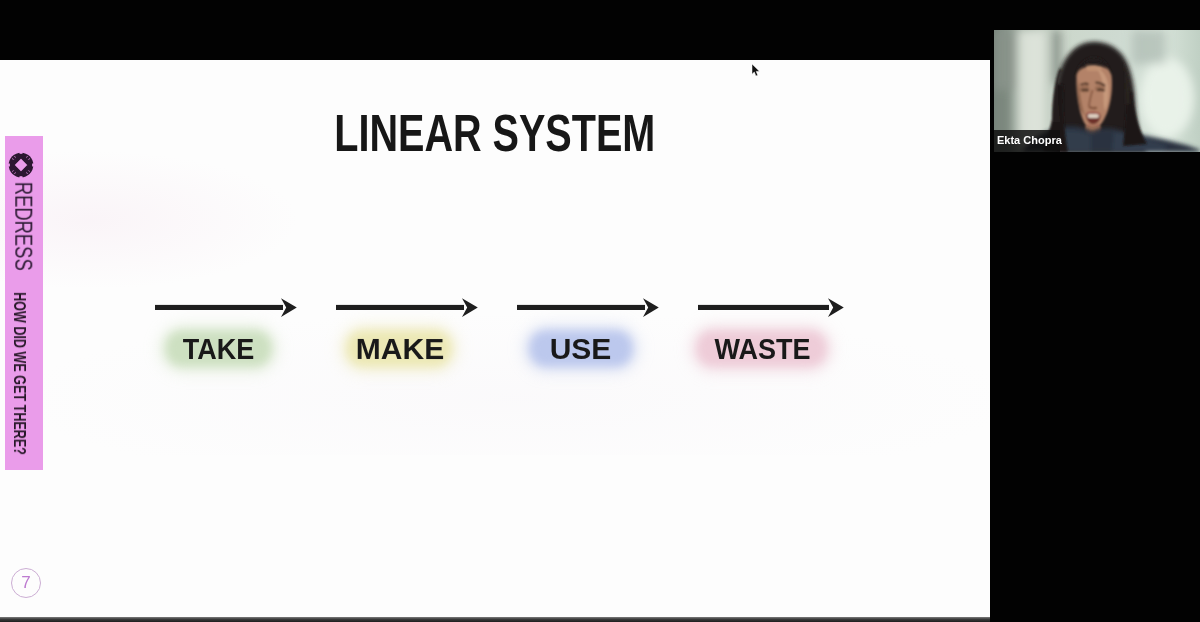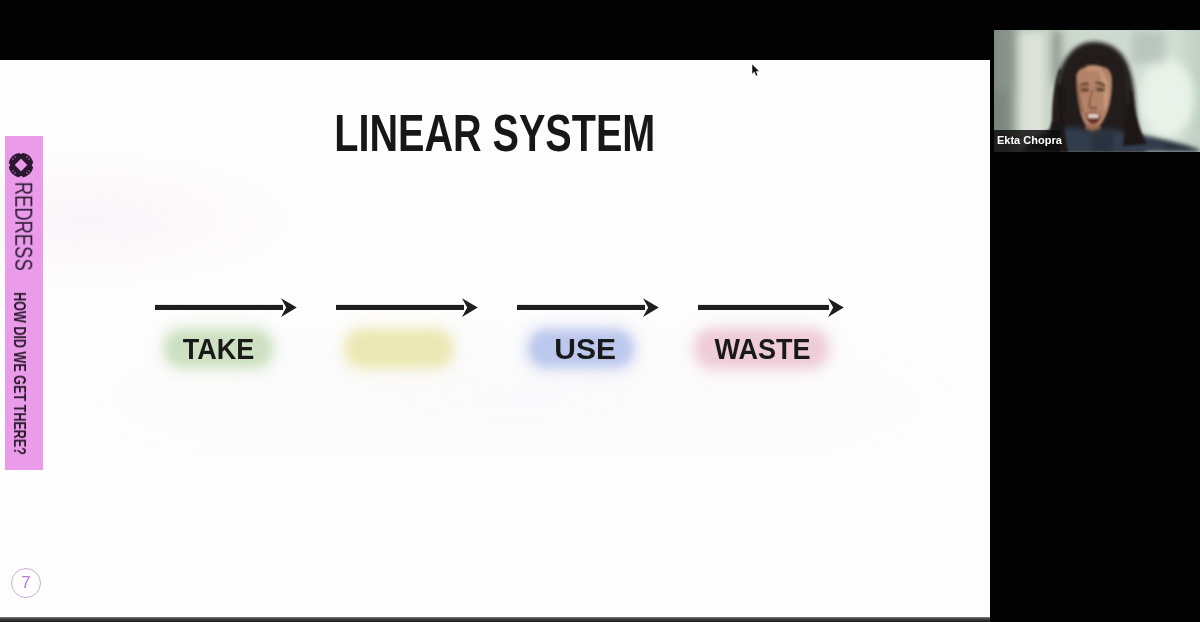--- a/index.html
+++ b/index.html
@@ -77,21 +77,22 @@
         <path d="M828 8.2 L843.8 17.5 L828 27 L833.2 17.5 Z"></path>
       </g>
     </svg>
 
     <div class="hl g"></div>
     <div class="hl y"></div>
     <div class="hl b"></div>
     <div class="hl p"></div>
 
     <div class="word" id="w-take" style="left:168px; width:101px; transform:scaleX(0.90);">TAKE</div>
-    <div class="word" id="w-use" style="left:545px; width:71px; transform:rotate(0.08deg);text-align:right;">USE</div>
+    <div class="word" id="w-make" style="left:345px; width:110px; transform:rotate(0.08deg);">MAKE</div>
+    <div class="word" id="w-use" style="left:545px; width:71px; transform:rotate(0.08deg);">USE</div>
     <div class="word" id="w-waste" style="left:702px; width:121px; transform:scaleX(0.90);">WASTE</div>
 
     <div class="pagenum">7</div>
 
     <svg style="position:absolute;left:751px;top:4px;" width="12" height="14" viewBox="0 0 12 14">
       <path d="M1 0 L1 10.2 L3.3 8 L4.9 12 L6.8 11.2 L5.2 7.4 L8.4 7.2 Z" fill="#111" stroke="#fff" stroke-width="0.5"></path>
     </svg>
   </div>
 
   <div class="topbar"></div>

